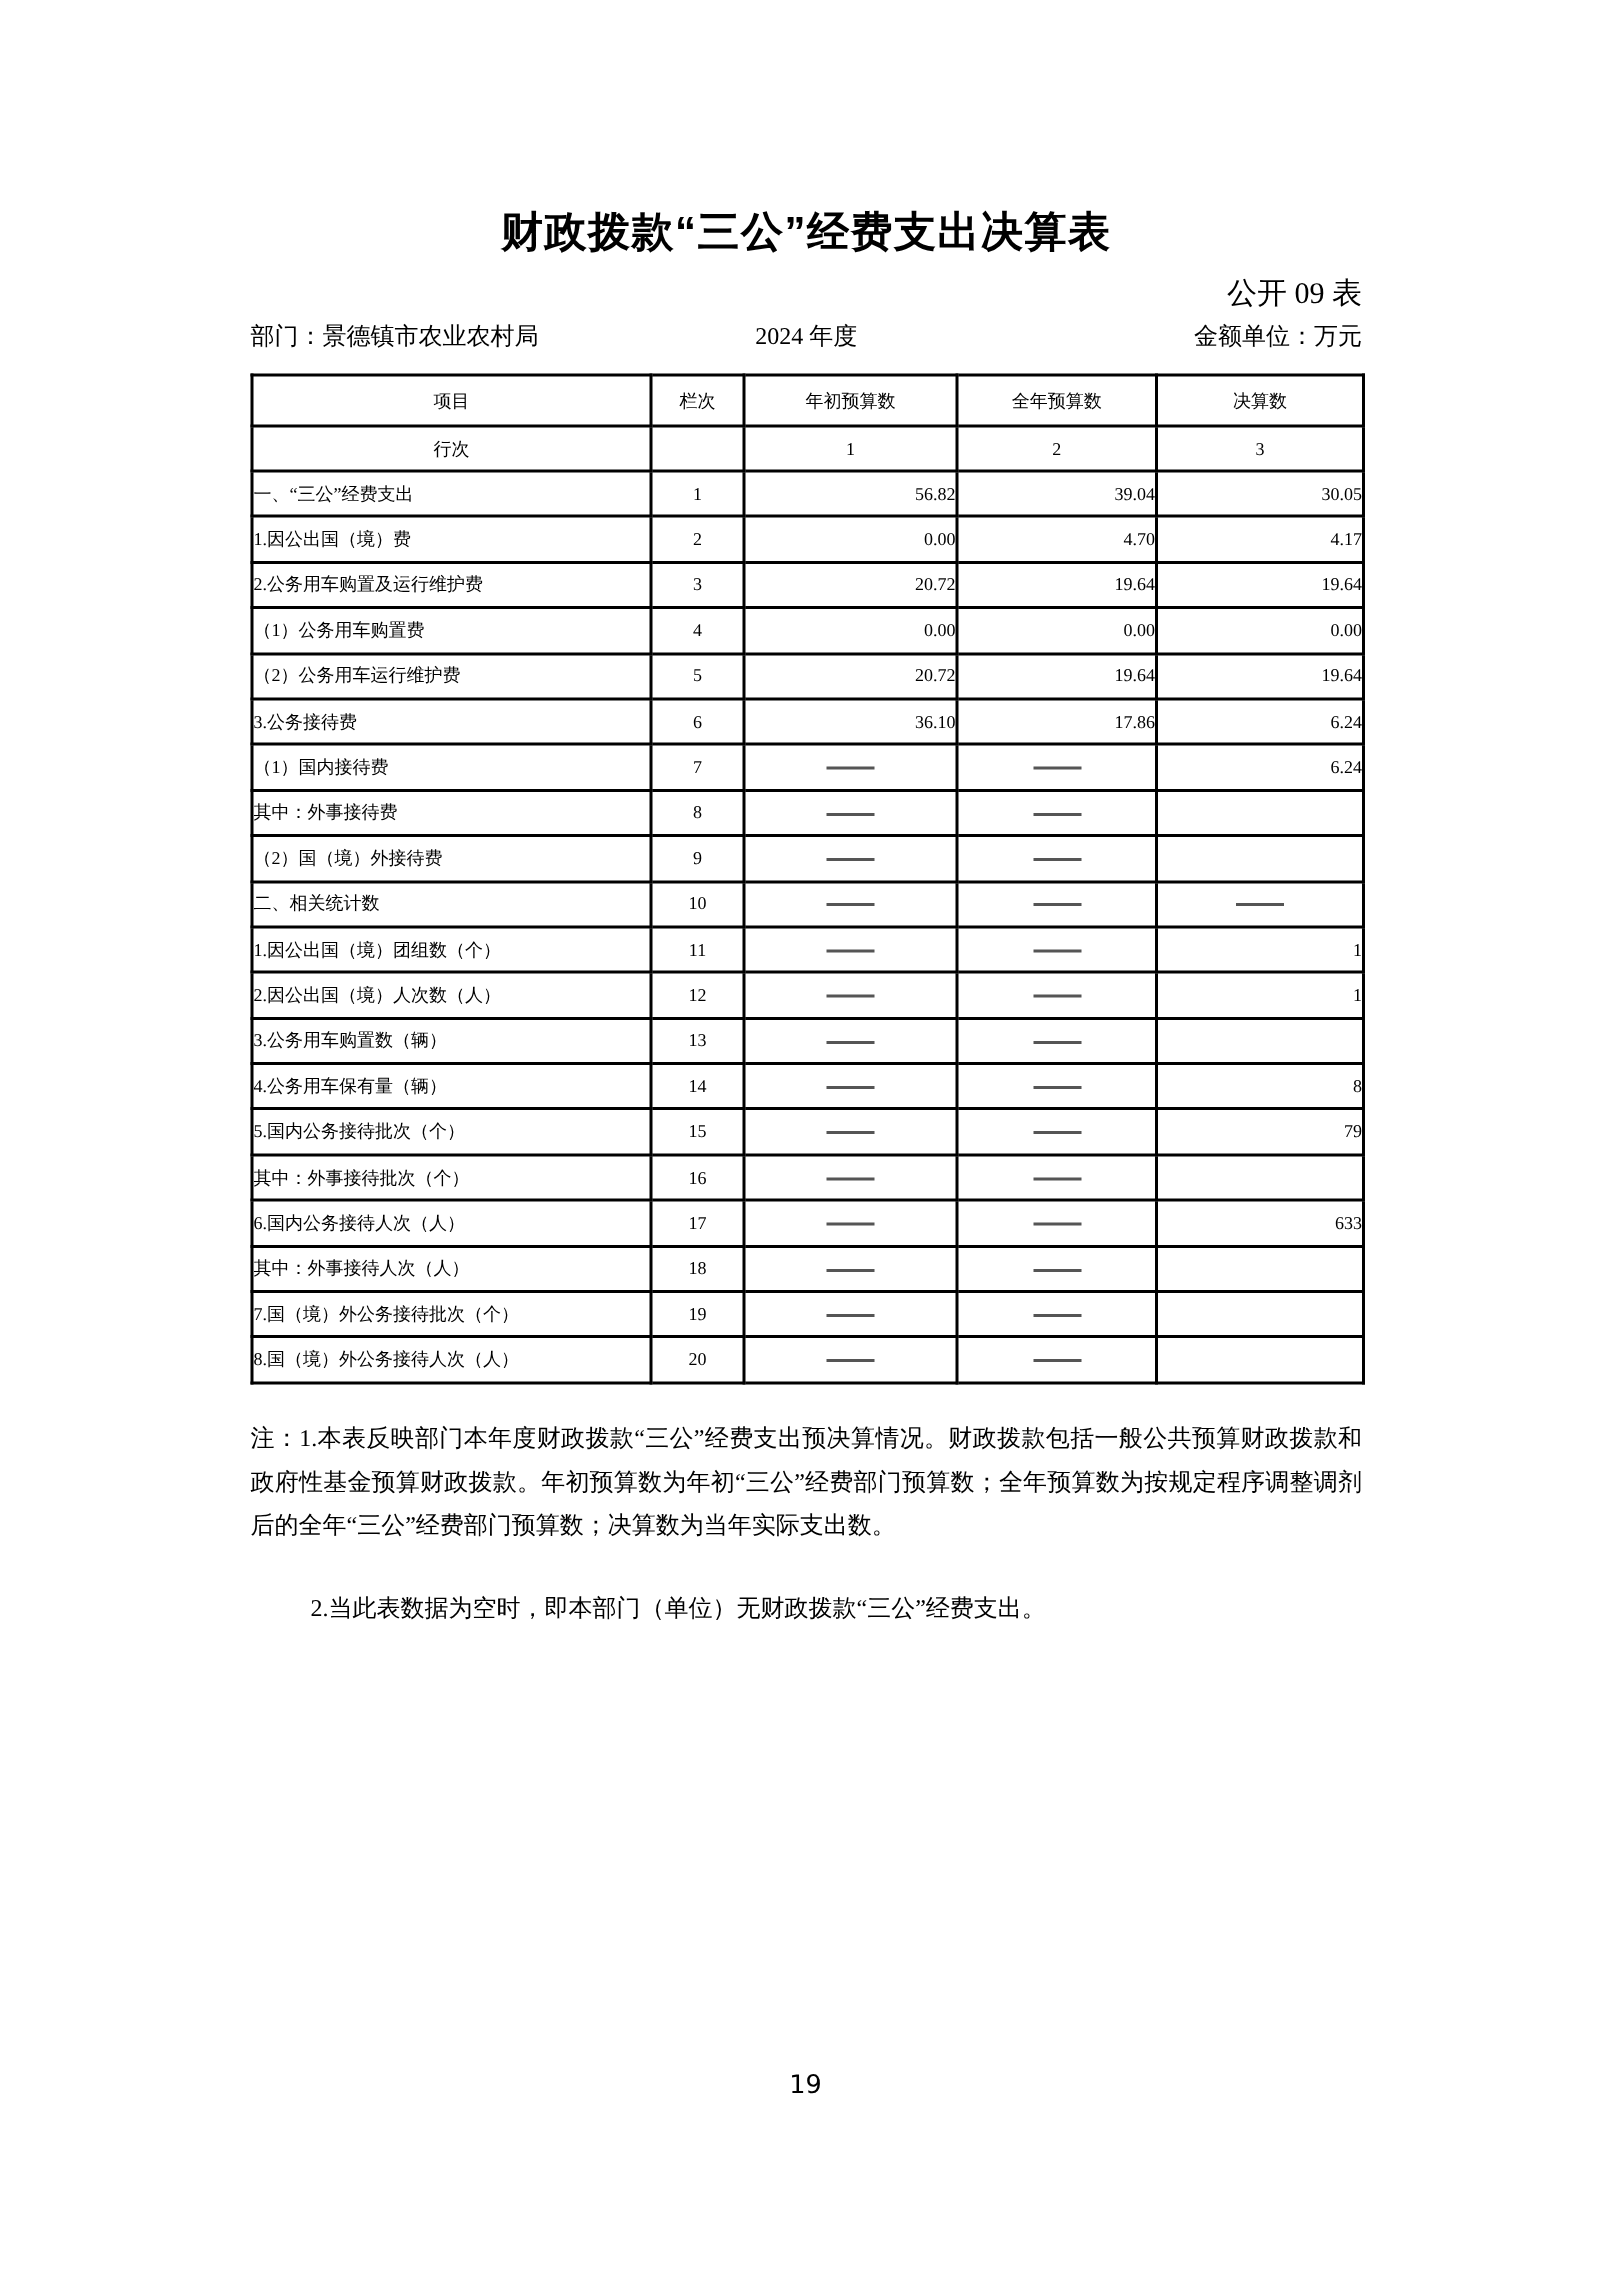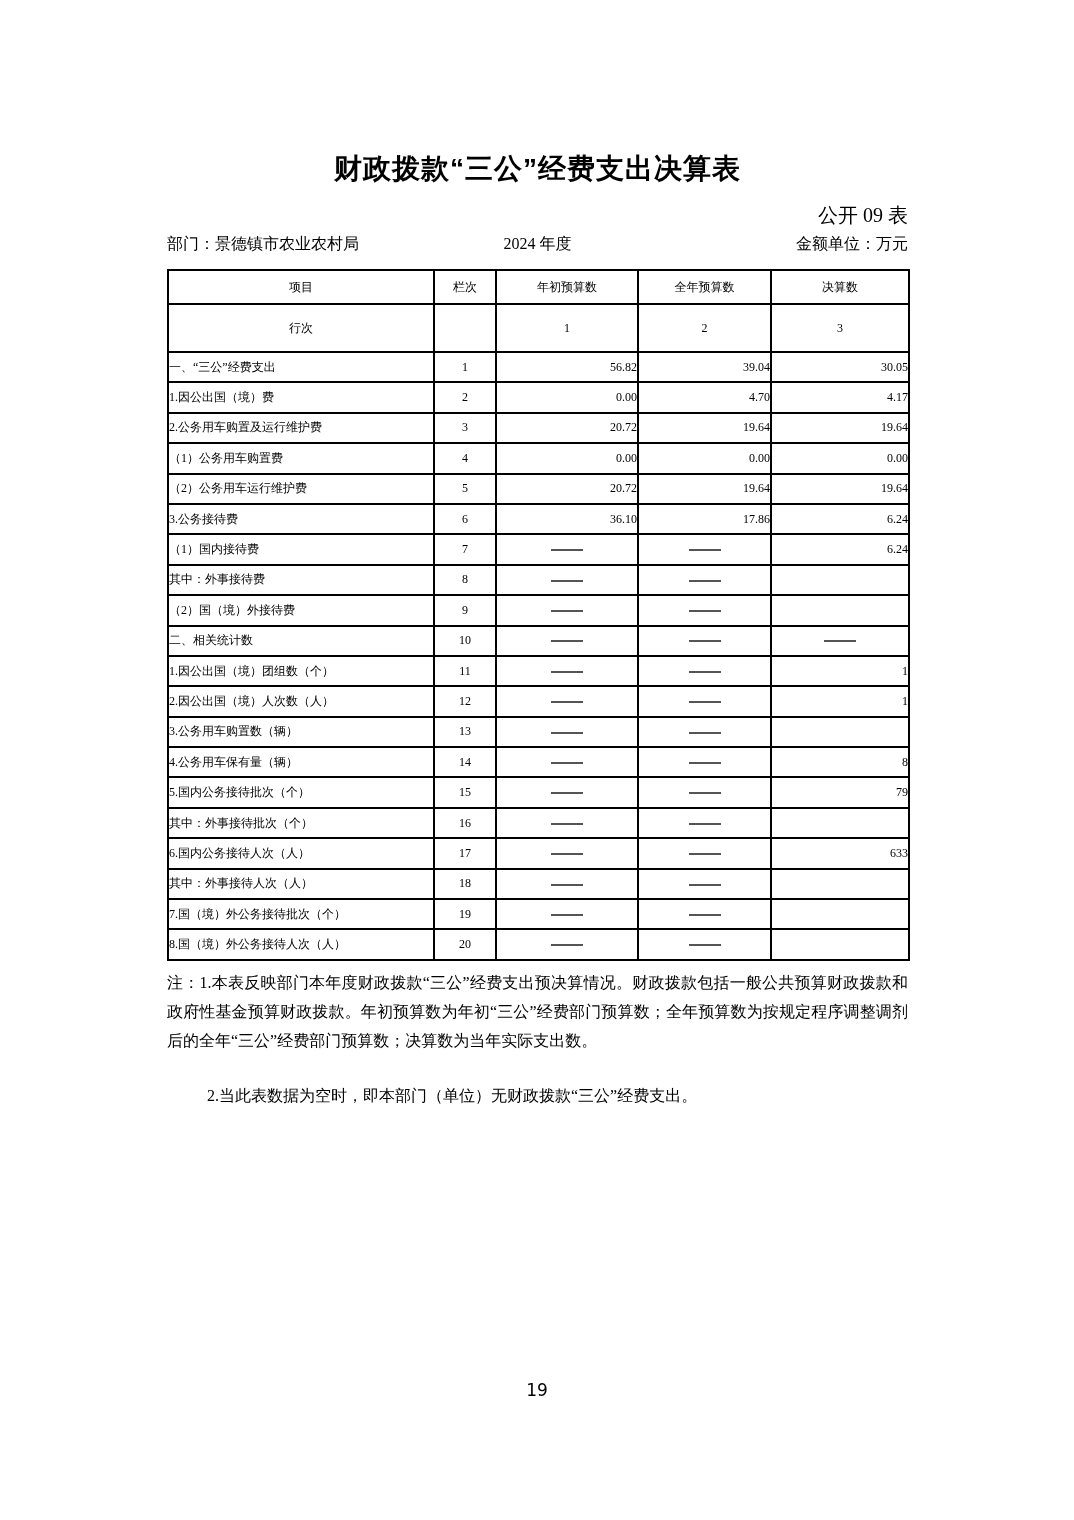--- a/index.html
+++ b/index.html
@@ -7,49 +7,49 @@
   body {
     width: 1074px; height: 1520px;
     background: #ffffff; color: #000000;
     font-family: "Liberation Serif", "DejaVu Serif", serif;
     position: relative; overflow: hidden;
   }
   .content { width: 741px; margin-left: 167px; }
   .doc-title {
     font-family: "Liberation Sans", "DejaVu Sans", sans-serif;
     font-weight: 700; font-size: 28px; letter-spacing: 1px;
-    text-align: center; margin: 14px; padding-top: 136px;
+    text-align: center; margin: 0; padding-top: 136px;
   }
   .form-code { text-align: right; font-size: 20px; margin-top: 8px; }
   .meta-row { position: relative; font-size: 16px; margin-top: 5px; margin-bottom: 9px; height: 26px; }
   .meta-center { position: absolute; left: 50%; transform: translateX(-50%); }
   .meta-right { position: absolute; right: 0; top: 0; }
 
   table.fin {
     width: 741px; border-collapse: collapse; table-layout: fixed;
     font-size: 12px;
   }
   table.fin th, table.fin td {
     border: 2px solid #000; font-weight: normal;
     overflow: hidden; white-space: nowrap; padding: 0;
   }
   table.fin thead tr.hrow th { height: 34px; text-align: center; }
-  table.fin thead tr.subrow th { height: 48px; text-align: center; }
+  table.fin thead tr.subrow th { height: 30px; text-align: center; }
   table.fin tbody td { height: 30.4px; }
   td.item { text-align: left; }
   td.ind-0 { padding-left: 5px; }
   td.ind-1 { padding-left: 15px; }
   td.ind-2 { padding-left: 36px; }
   td.ind-3 { padding-left: 72px; }
   td.line-cell { text-align: center; }
   td.num { text-align: right; padding-right: 10px; }
   td.dashcell { text-align: center; padding-right: 0; }
   .dash { display: inline-block; width: 32px; height: 2px; background: #555; vertical-align: middle; }
 
-  .note { font-size: 16px; line-height: 29px; text-align: justify; margin: 7px 0 0 0; }
+  .note { font-size: 16px; line-height: 29px; text-align: justify; margin: 22px 0 0 0; }
   .note-2 { margin-top: 26px; text-indent: 2.5em; text-align: left; }
   .page-number {
     position: absolute; top: 1380px; left: 0; width: 1074px;
     text-align: center; font-family: "DejaVu Sans", sans-serif; font-size: 17px;
   }
 </style>
 </head>
 <body>
 
 <div class="content">

